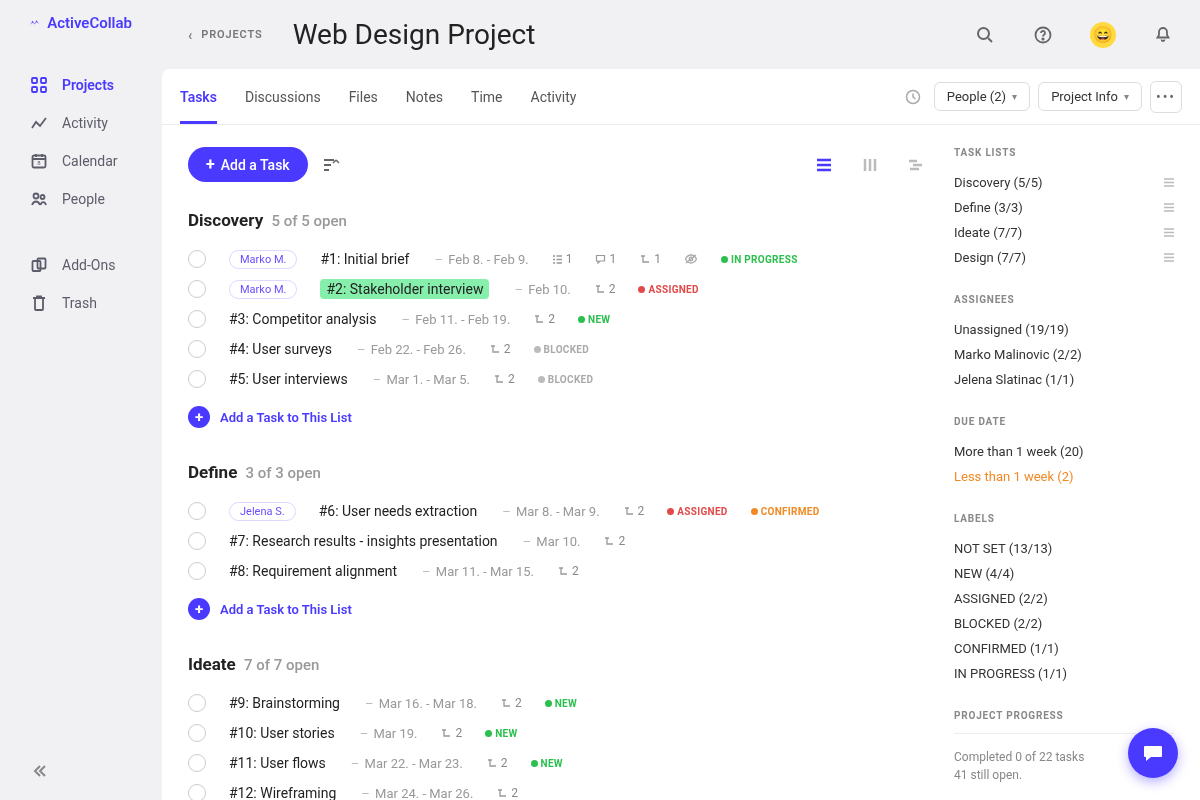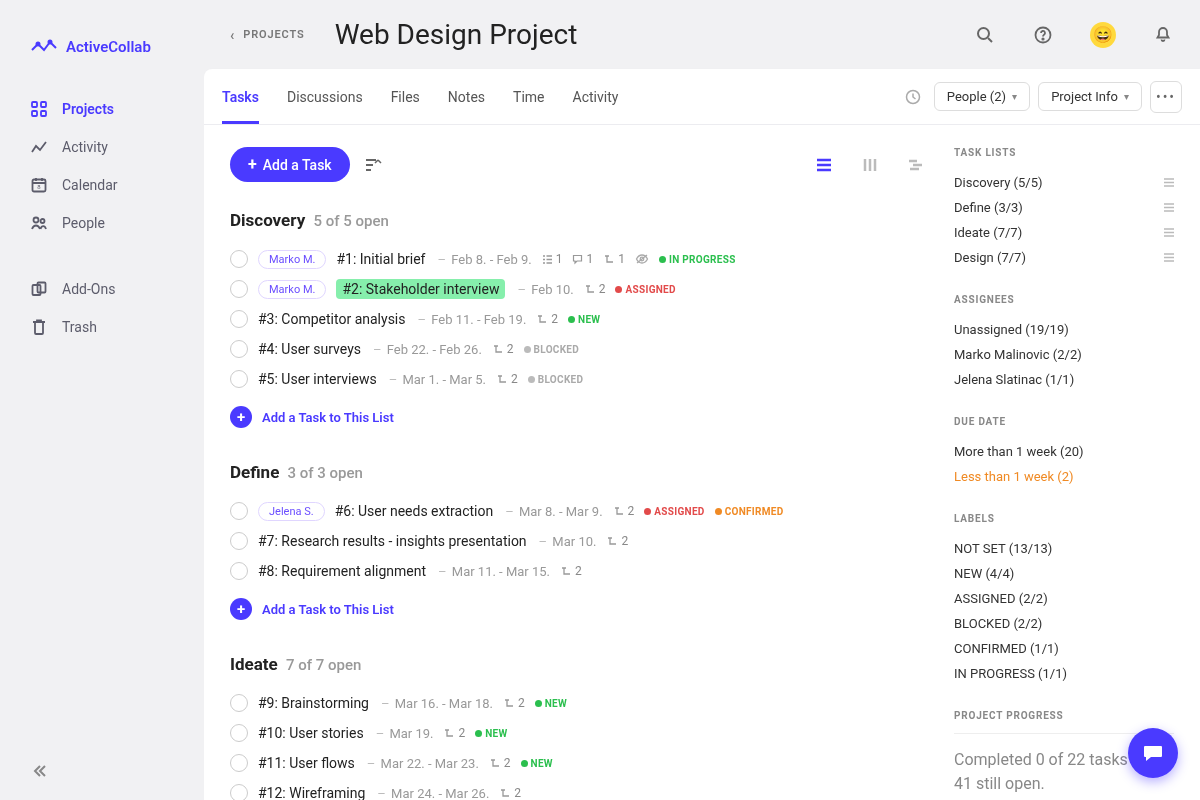--- a/index.html
+++ b/index.html
@@ -1,20 +1,20 @@
 <!DOCTYPE html>
 <html><head>
 <meta charset="utf-8">
 <style>
 * { margin: 0; padding: 0; box-sizing: border-box; font-family: -apple-system, BlinkMacSystemFont, "Segoe UI", Roboto, sans-serif; }
 body { background: #f1f1f3; color: #2c2c2c; font-size: 14px; overflow: hidden; }
 .app { display: flex; height: 100vh; }
 
 
-.sidebar { width: 204px; padding: 36px 0; flex-shrink: 0; }
+.sidebar { width: 162px; padding: 12px 0; flex-shrink: 0; }
 .logo { display: flex; align-items: center; gap: 8px; padding: 0 30px; margin-bottom: 32px; color: #4A3AFF; font-weight: 600; font-size: 15px; }
 .logo svg { width: 28px; height: 22px; }
 .nav-item { display: flex; align-items: center; gap: 14px; padding: 10px 30px; color: #5c5c6b; cursor: pointer; font-size: 14px; }
 .nav-item.active { color: #4A3AFF; font-weight: 600; }
 .nav-item .nav-icon { width: 18px; height: 18px; display: inline-flex; align-items: center; justify-content: center; }
 .nav-section-break { height: 28px; }
 .sidebar-collapse { position: absolute; bottom: 20px; left: 30px; color: #888; }
 
 
 .main { flex: 1; display: flex; flex-direction: column; overflow: hidden; }
@@ -47,21 +47,21 @@
 .add-task-btn .plus { font-size: 16px; font-weight: 700; }
 .sort-icon { color: #666; cursor: pointer; }
 .view-toggles { display: flex; gap: 30px; margin-left: auto; }
 .view-toggle { color: #bbb; cursor: pointer; }
 .view-toggle.active { color: #4A3AFF; }
 
 
 .list-section { margin-bottom: 34px; }
 .list-header { font-size: 17px; font-weight: 700; color: #222; margin-bottom: 14px; }
 .list-header .count { color: #999; font-weight: 500; font-size: 15px; margin-left: 4px; }
-.task-row { display: flex; align-items: center; gap: 10px; padding: 4px 0; min-height: 30px; font-size: 14px; }
+.task-row { display: flex; align-items: center; gap: 23px; padding: 4px 0; min-height: 30px; font-size: 14px; }
 .task-check { width: 18px; height: 18px; border: 1.5px solid #ccc; border-radius: 50%; flex-shrink: 0; cursor: pointer; }
 .assignee-chip { border: 1px solid #e0d6ff; color: #6b4eff; font-size: 11px; padding: 2px 10px; border-radius: 12px; background: #fff; }
 .task-title { color: #222; }
 .task-title .num { color: #222; }
 .task-highlight { background: #86efac; padding: 2px 6px; border-radius: 4px; }
 .task-meta { color: #999; font-size: 13px; }
 .task-dash { color: #bbb; margin: 0 2px; }
 .subtask-badge, .comment-badge, .attach-badge { color: #888; font-size: 12px; display: inline-flex; align-items: center; gap: 3px; }
 .hidden-badge { color: #aaa; }
 .status-dot { width: 7px; height: 7px; border-radius: 50%; display: inline-block; margin-right: 3px; }
@@ -73,21 +73,21 @@
 .st-confirmed .status-dot { background: #f08a24; } .st-confirmed { color: #f08a24; }
 .add-to-list { display: inline-flex; align-items: center; gap: 10px; color: #4A3AFF; font-weight: 600; font-size: 13px; margin-top: 12px; cursor: pointer; }
 .add-to-list .circle-plus { width: 22px; height: 22px; border-radius: 50%; background: #4A3AFF; color: #fff; display: inline-flex; align-items: center; justify-content: center; font-size: 15px; font-weight: 700; }
 
 
 .rp-section { margin-bottom: 24px; }
 .rp-title { font-size: 10px; font-weight: 700; color: #888; letter-spacing: 0.08em; margin-bottom: 12px; text-transform: uppercase; }
 .rp-item { display: flex; justify-content: space-between; align-items: center; padding: 5px 0; color: #333; font-size: 13px; cursor: pointer; }
 .rp-item .mini-icon { color: #bbb; font-size: 11px; }
 .rp-item.orange { color: #f08a24; }
-.rp-progress { font-size: 16px; color: #888; line-height: 1.5; border-top: 1px solid #eee; padding-top: 14px; }
+.rp-progress { font-size: 12px; color: #888; line-height: 1.5; border-top: 1px solid #eee; padding-top: 14px; }
 
 
 .chat-fab { position: fixed; bottom: 22px; right: 22px; width: 50px; height: 50px; border-radius: 50%; background: #4A3AFF; color: #fff; display: flex; align-items: center; justify-content: center; box-shadow: 0 4px 12px rgba(74,58,255,0.4); cursor: pointer; }
 
 svg { display: block; }
 </style>
 </head>
 <body>
 
 <div class="app">

